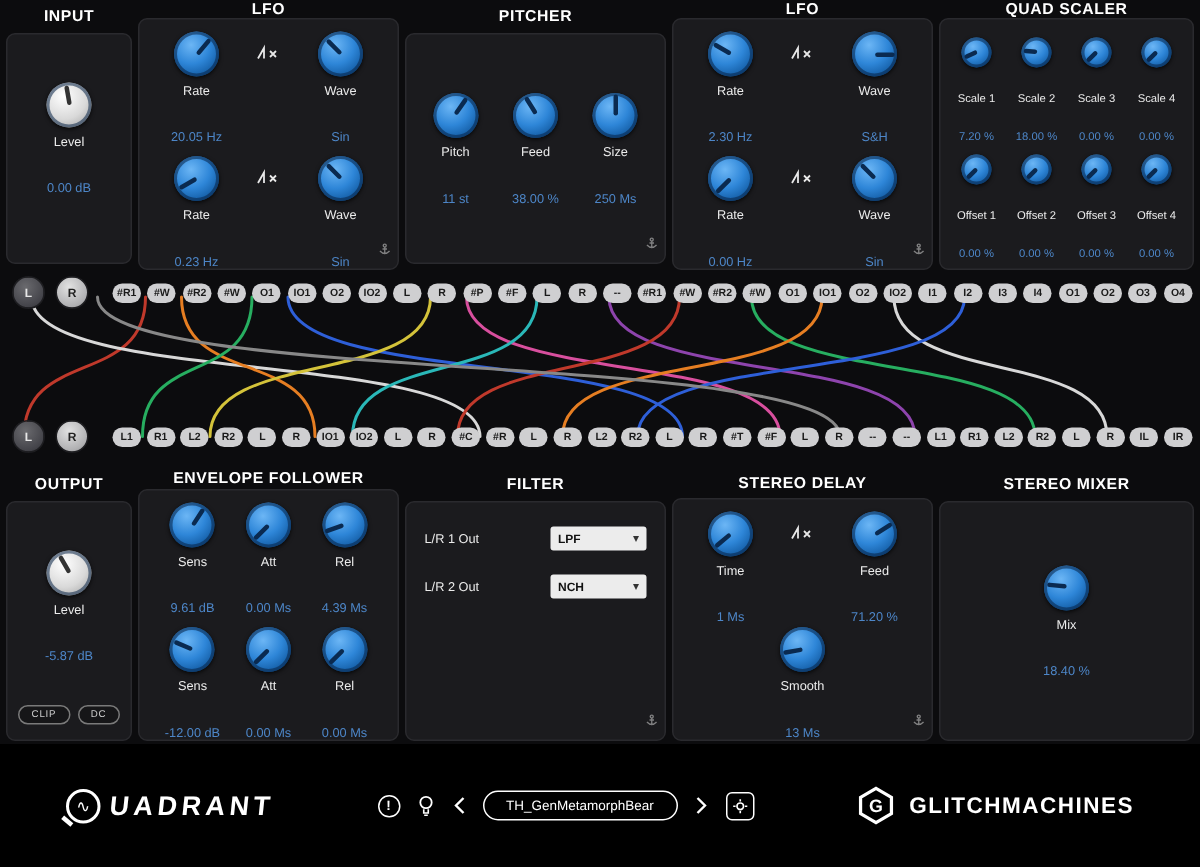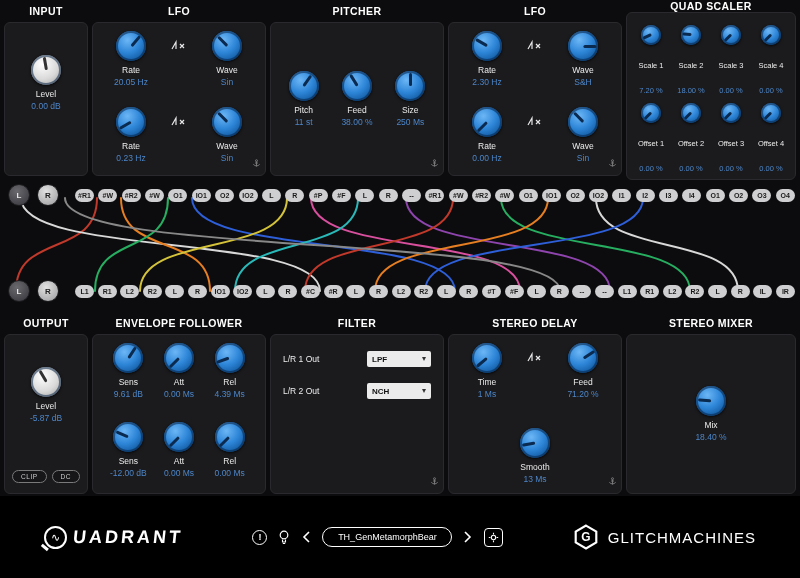--- a/index.html
+++ b/index.html
@@ -18,21 +18,21 @@
   .kwrap.sm{width:auto}
   .knob{width:30px;height:30px;border-radius:50%;position:relative;
     background:radial-gradient(circle at 38% 30%,#6cb6f5 0%,#2e86d8 45%,#1159a0 80%,#0c3f74 100%);
     box-shadow:inset 0 0 0 2px rgba(8,35,70,.55),0 1px 3px rgba(0,0,0,.8)}
   .knob::after{content:"";position:absolute;left:calc(50% - 1.25px);bottom:50%;width:2.5px;height:44%;
     background:#0a2a50;border-radius:2px;transform-origin:50% 100%;transform:rotate(var(--a,-45deg))}
   .knob.white{background:radial-gradient(circle at 38% 30%,#ffffff 0%,#d9d9d9 55%,#9a9a9a 100%)}
   .knob.white::after{background:#333}
   .knob.small{width:20px;height:20px}
   .klabel{font-size:8.5px;color:#ececec;margin-top:4px;white-space:nowrap}
-  .kvalue{font-size:8.5px;color:#4d86c8;margin-top:2px;white-space:nowrap}
+  .kvalue{font-size:8.5px;color:#4d86c8;margin-top:21px;white-space:nowrap}
   .klabel.sm,.kvalue.sm{font-size:7.5px;margin-top:16px}
 
   .lfo-row{display:flex;justify-content:space-between;align-items:flex-start;padding:8px 12px 0 12px;flex:1}
   .retrig{margin-top:8px;display:flex}
   .env-row{display:flex;justify-content:space-between;align-items:flex-start;padding:8px 10px 0 10px;flex:1}
   .pitch-row{display:flex;justify-content:space-around;align-items:center;flex:1;padding:0 6px}
   .quad-grid{display:grid;grid-template-columns:repeat(4,1fr);row-gap:8px;padding:12px 4px 6px 4px;flex:1;justify-items:center}
   .filt-row1{display:flex;justify-content:space-around;padding-top:12px}
   .out-row{display:flex;align-items:center;justify-content:space-between;padding:0 12px;margin-top:16px}
   .out-label{font-size:8.5px;color:#ececec}
@@ -60,21 +60,21 @@
   #footer{position:absolute;left:0;right:0;top:496px;height:82px;background:#000;display:flex;align-items:center;padding:0 44px}
   .brand-left{display:flex;align-items:center;color:#fff}
   .q-circle{width:23px;height:23px;border:2.5px solid #fff;border-radius:50%;display:flex;align-items:center;justify-content:center;font-size:11px;position:relative;color:#fff}
   .q-circle::after{content:"";position:absolute;width:8px;height:2.5px;background:#fff;bottom:-2px;left:-5px;transform:rotate(40deg)}
   .brand-left .rest{font-size:18px;font-weight:bold;letter-spacing:3px;transform:skewX(-6deg);margin-left:6px}
   .center-group{margin:0 auto;display:flex;align-items:center;gap:11px}
   .info-icon{width:15px;height:15px;border:1.2px solid #fff;border-radius:50%;color:#fff;font-size:9px;display:flex;align-items:center;justify-content:center;font-weight:bold}
   .preset-box{min-width:130px;height:20px;border:1px solid #fff;border-radius:10px;color:#fff;font-size:9px;display:flex;align-items:center;justify-content:center;padding:0 12px;white-space:nowrap}
   .square-icon{width:19px;height:19px;border:1.2px solid #fff;border-radius:4px;display:flex;align-items:center;justify-content:center}
   .brand-right{display:flex;align-items:center;gap:9px;color:#fff}
-  .brand-right .text{font-size:15px;font-weight:normal;letter-spacing:1px}
+  .brand-right .text{font-size:15px;font-weight:bold;letter-spacing:1px}
   .iconbtn{display:flex;align-items:center;justify-content:center}
 </style>
 </head>
 <body>
 
 <div class="strip" id="top-strip">
 
   <div class="module w-io">
     <div class="mod-title">INPUT</div>
     <div class="panel io-body">

